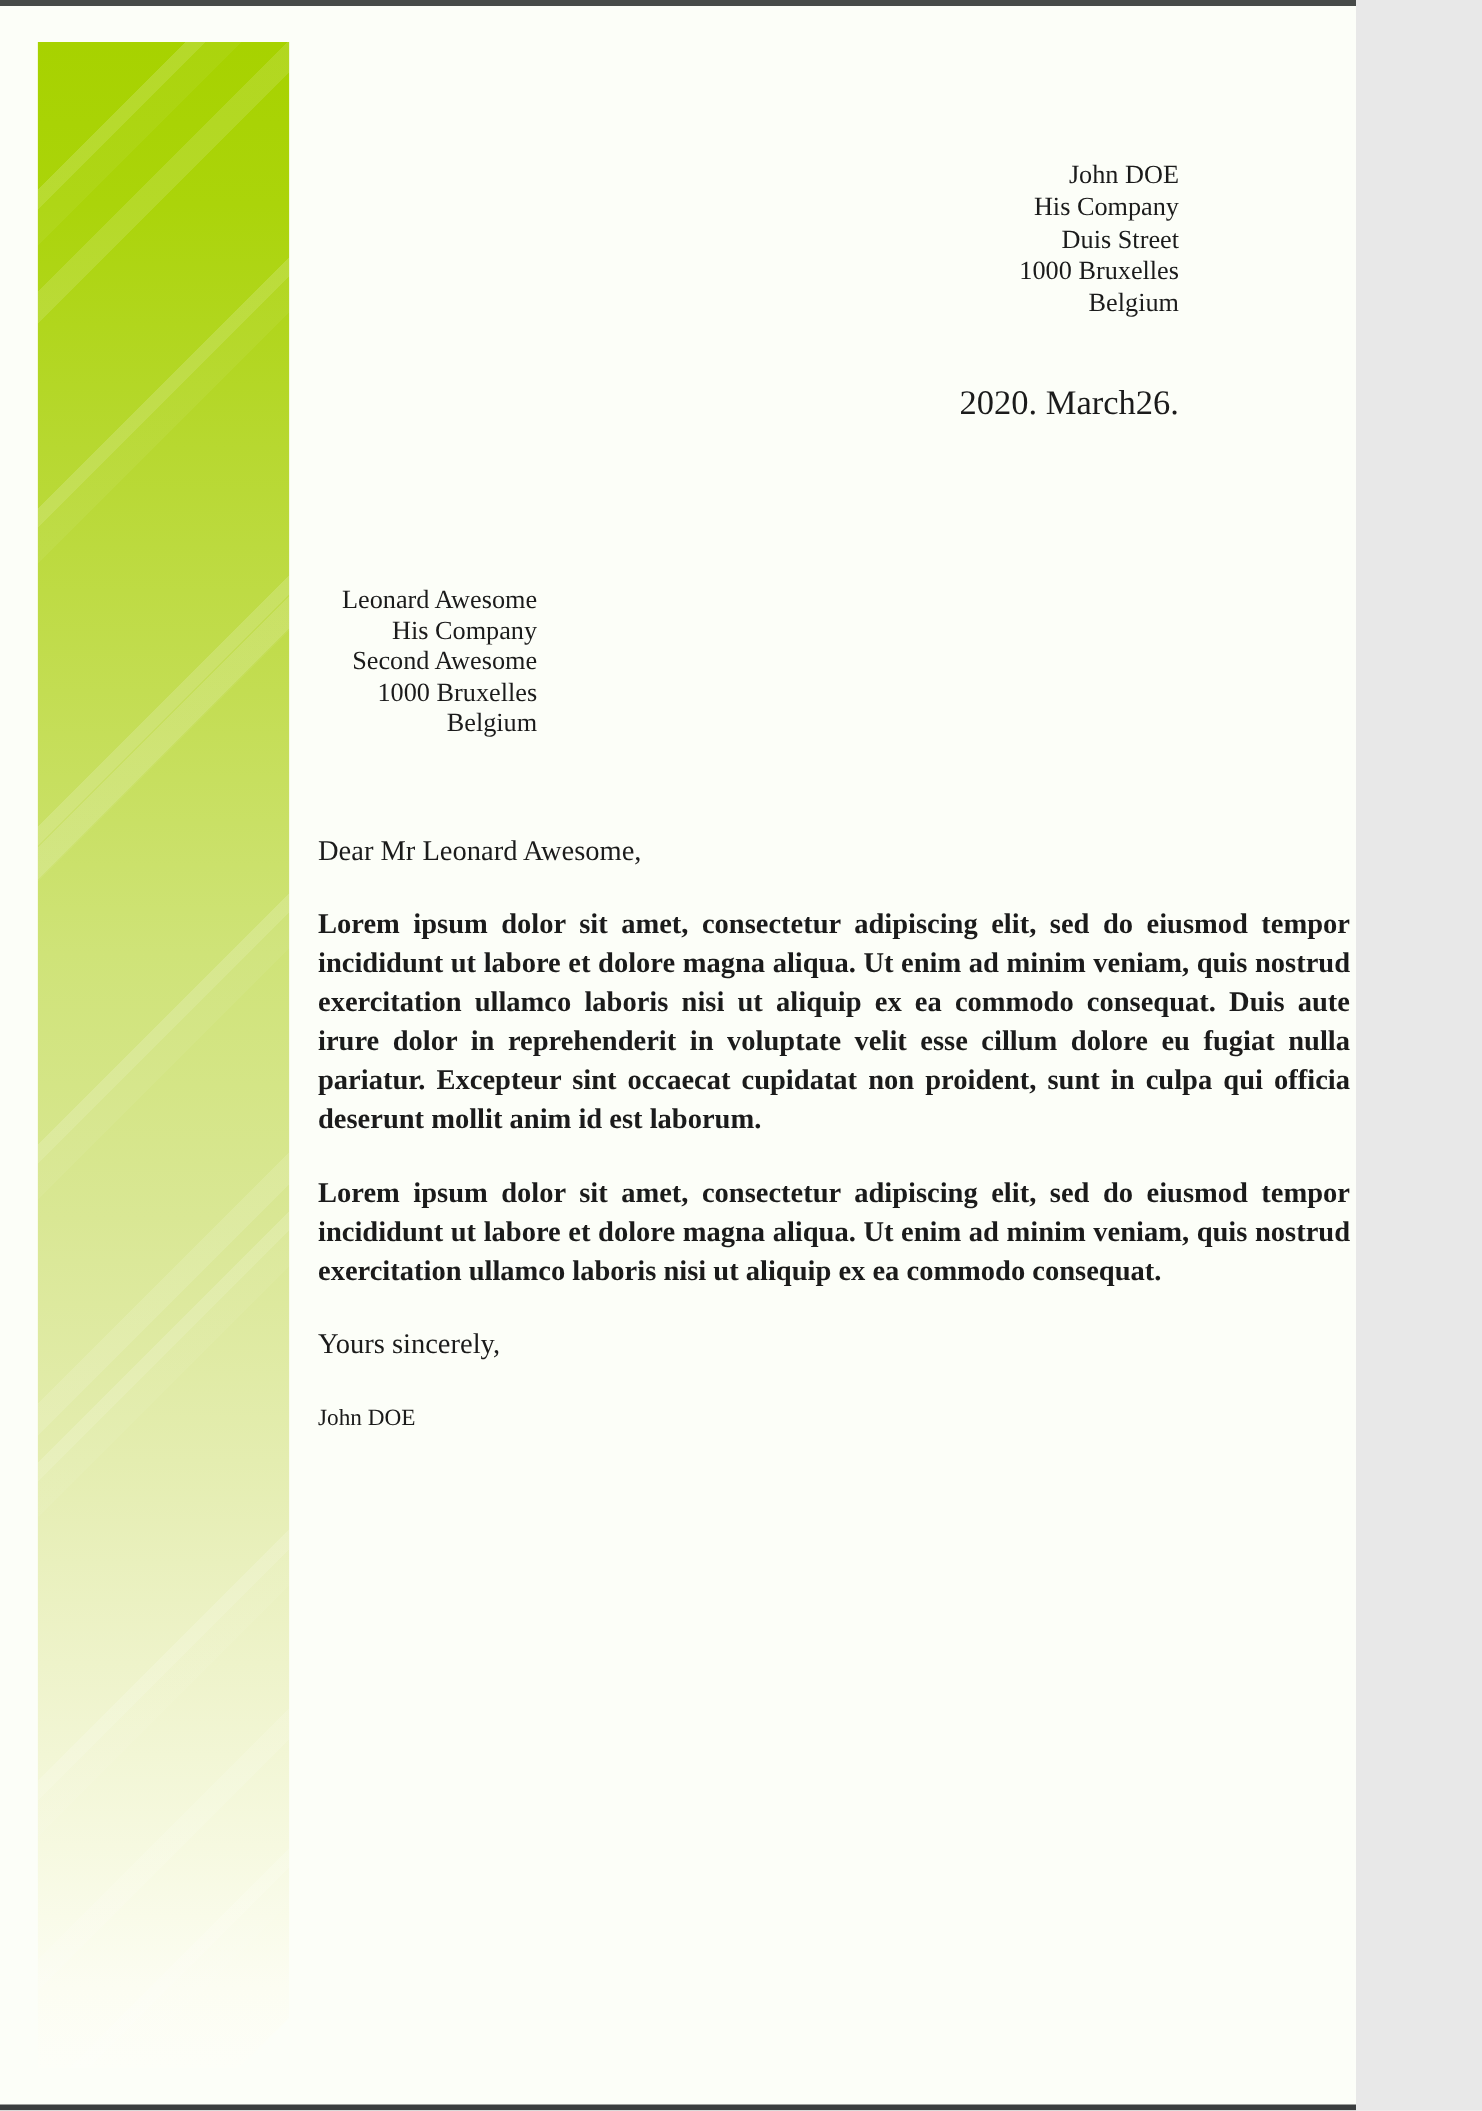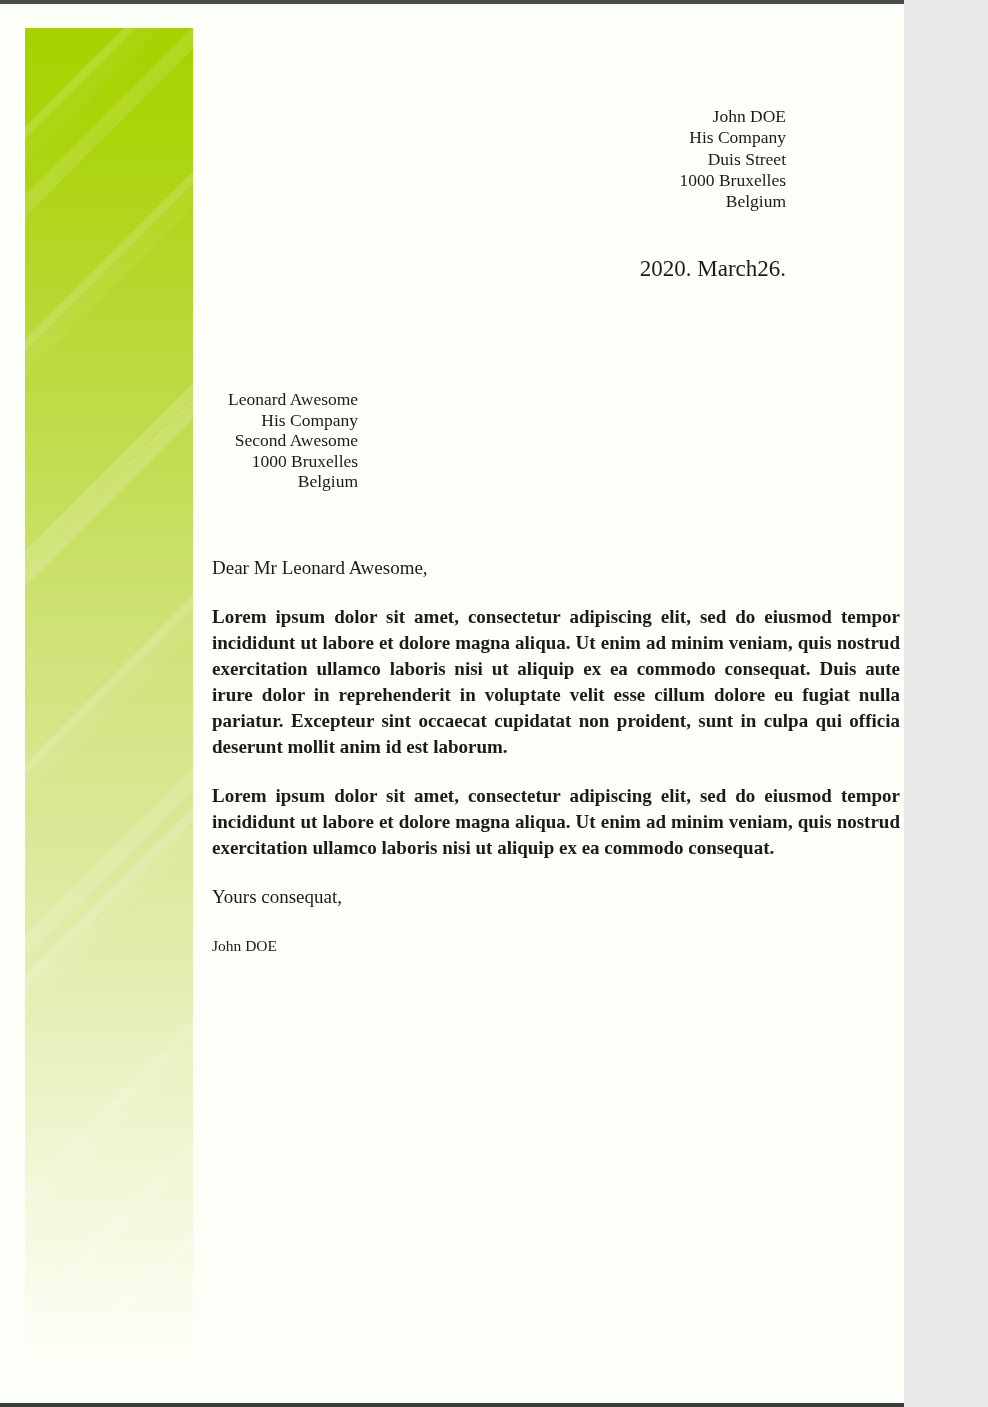--- a/index.html
+++ b/index.html
@@ -132,19 +132,19 @@
     <div>His Company</div>
     <div>Second Awesome</div>
     <div>1000 Bruxelles</div>
     <div>Belgium</div>
   </div>
 
   <div class="letter-body">
     <p class="salutation">Dear Mr Leonard Awesome,</p>
     <p class="para">Lorem ipsum dolor sit amet, consectetur adipiscing elit, sed do eiusmod tempor incididunt ut labore et dolore magna aliqua. Ut enim ad minim veniam, quis nostrud exercitation ullamco laboris nisi ut aliquip ex ea commodo consequat. Duis aute irure dolor in reprehenderit in voluptate velit esse cillum dolore eu fugiat nulla pariatur. Excepteur sint occaecat cupidatat non proident, sunt in culpa qui officia deserunt mollit anim id est laborum.</p>
     <p class="para">Lorem ipsum dolor sit amet, consectetur adipiscing elit, sed do eiusmod tempor incididunt ut labore et dolore magna aliqua. Ut enim ad minim veniam, quis nostrud exercitation ullamco laboris nisi ut aliquip ex ea commodo consequat.</p>
-    <p class="valediction">Yours consequat,</p>
+    <p class="valediction">Yours sincerely,</p>
     <p class="signature">John DOE</p>
   </div>
 
   <div class="edge bottom"></div>
 
 </div>
 
 </body></html>

